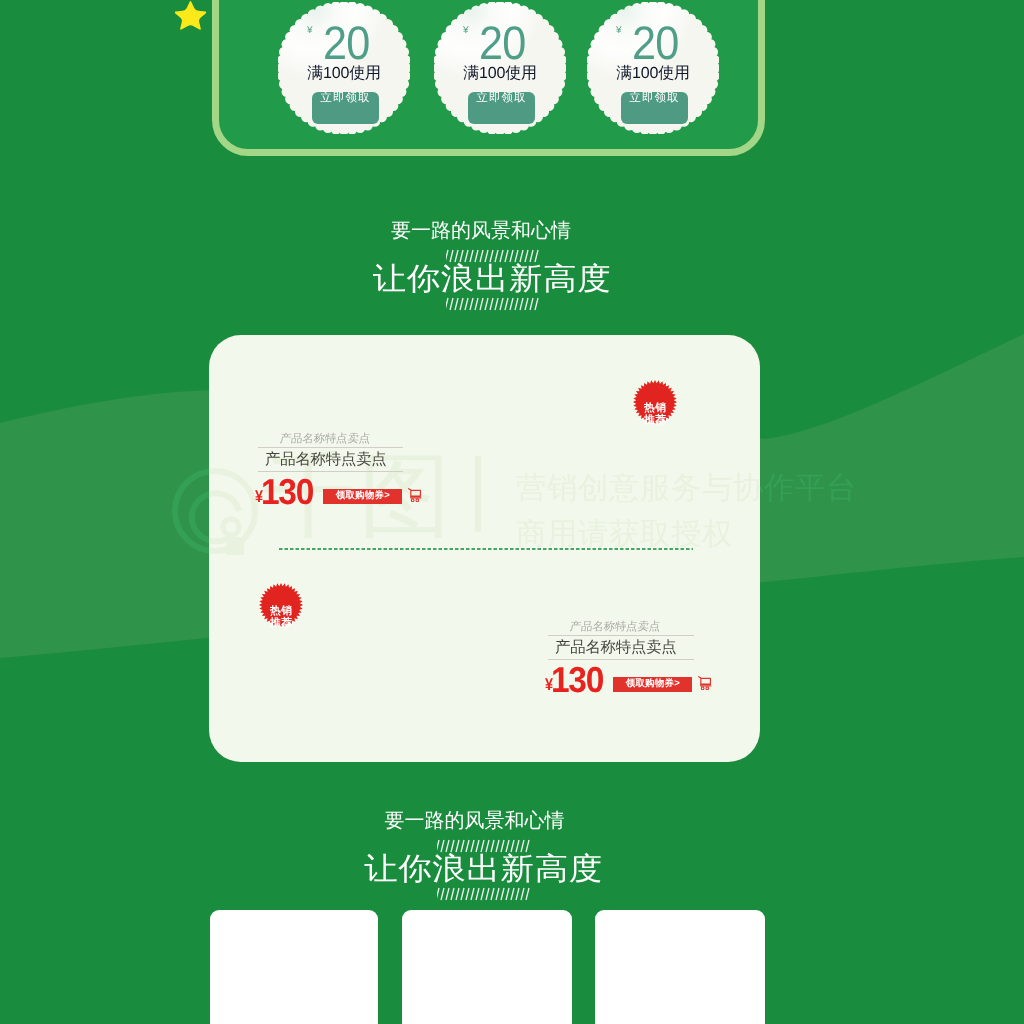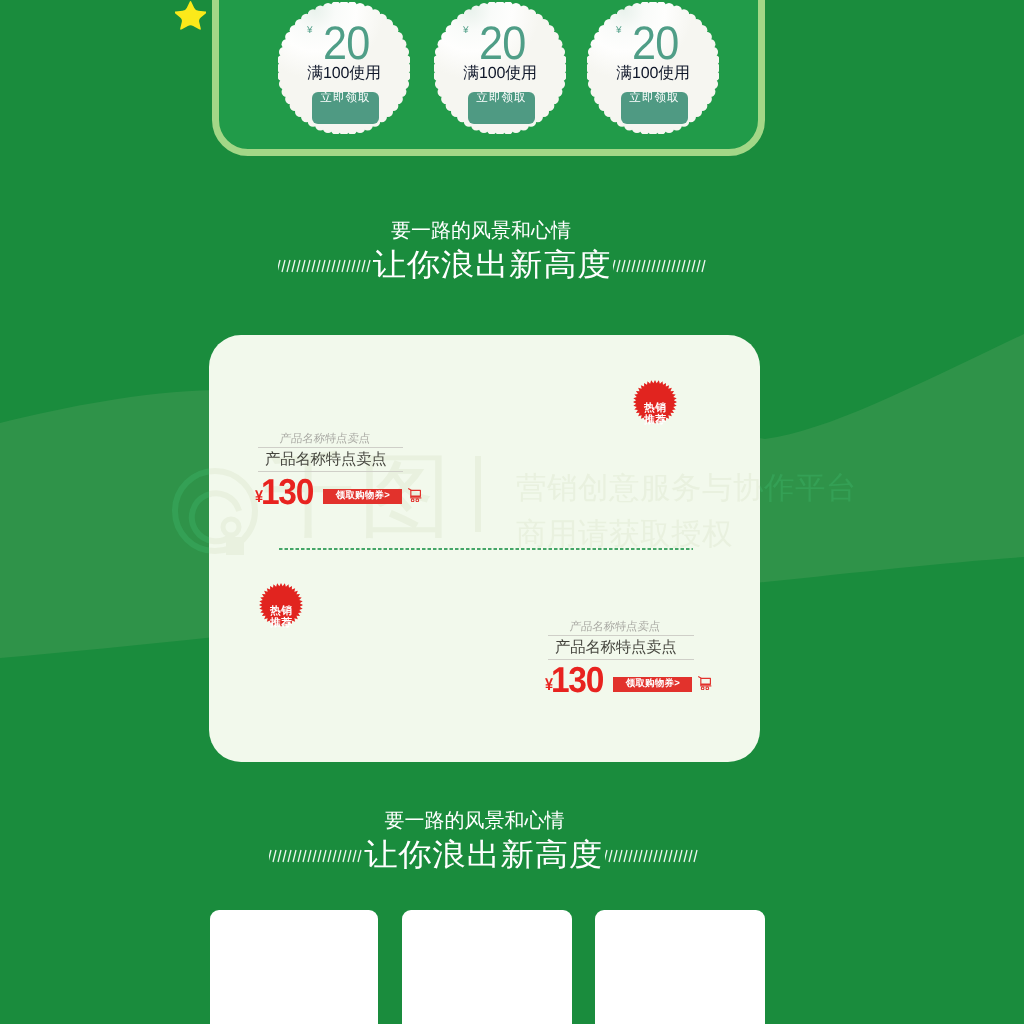--- a/index.html
+++ b/index.html
@@ -30,21 +30,21 @@
       line-height:1;font-family:"Liberation Sans",sans-serif;}
     .c-btn{margin-top:10px;margin-left:3px;background:#4f9a83;color:#ffffff;font-size:11.5px;
       border-radius:6px;padding:0px 8px 18px;letter-spacing:1.1px;line-height:1.18;
       font-weight:400;}
 
   
   .sec-title{position:absolute;left:0;text-align:center;}
   .st-sub{font-size:20px;color:#ffffff;font-family:"Liberation Sans",sans-serif;
       letter-spacing:0px;line-height:1;font-weight:400;position:relative;}
   .st-main-row{position:relative;display:flex;align-items:center;justify-content:center;
-      margin-top:8px;}
+      margin-top:8px;flex-direction:column;}
   .st-hatch{width:93px;height:14px;opacity:.92;}
   .st-main{font-size:33.5px;color:#ffffff;font-family:serif;font-weight:400;
       line-height:1;letter-spacing:0.6px;padding:0 2px;position:relative;z-index:2;
       transform:scaleY(0.92);}
 
   
   #product-card{position:absolute;left:209px;top:335px;width:551px;height:427px;
       background:#f2f9ec;border-radius:32px;overflow:hidden;}
   
   #wm-green{position:absolute;left:0;top:0;width:1024px;height:1024px;overflow:hidden;}

